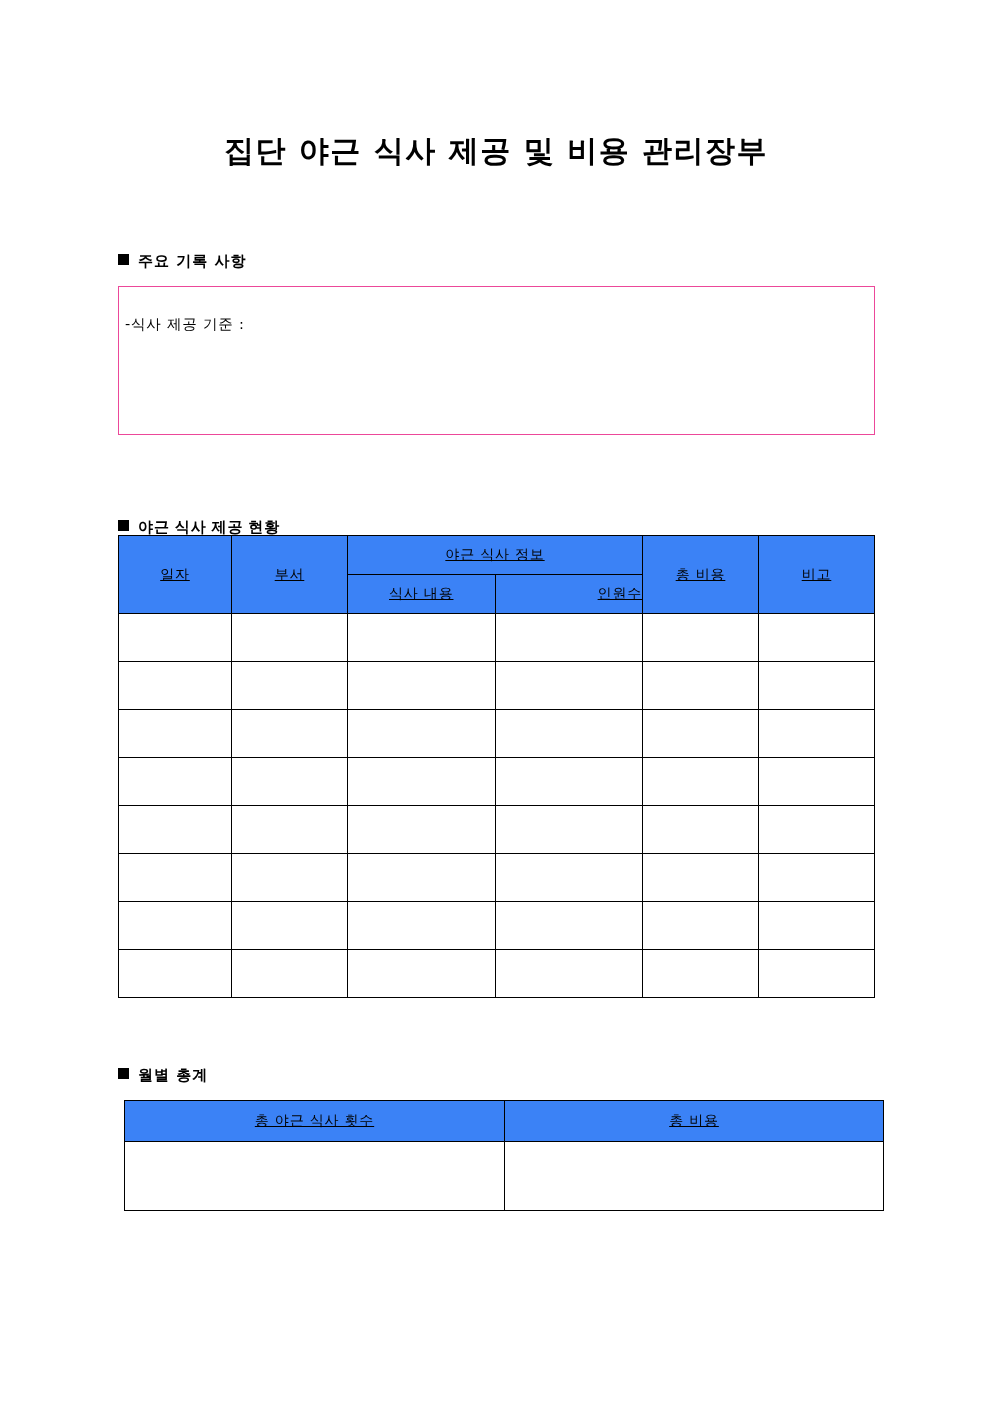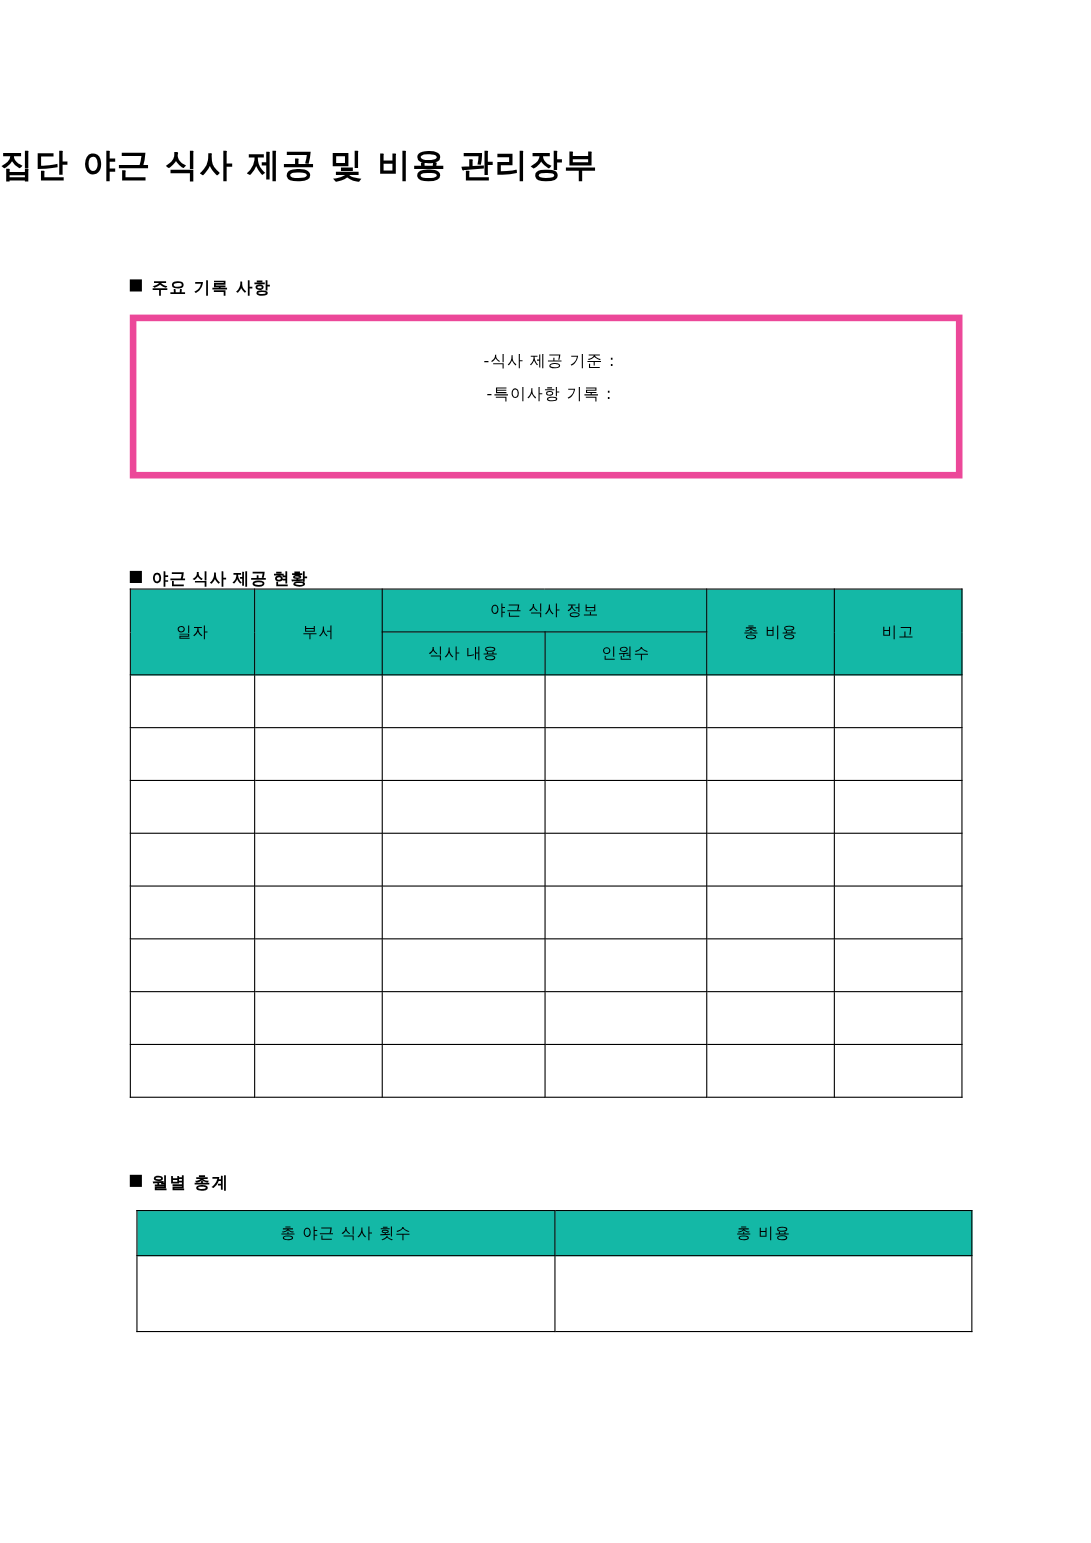--- a/index.html
+++ b/index.html
@@ -21,20 +21,21 @@
     height: 1403px;
     box-sizing: border-box;
   }
 
   
   .doc-title {
     position: absolute;
     left: 0;
     top: 133px;
     width: 992px;
+    text-align: center;
     font-size: 30px;
     font-weight: bold;
     letter-spacing: 1.5px;
     line-height: 1.2;
   }
 
   
   .section-heading {
     position: absolute;
     left: 118px;
@@ -57,23 +58,22 @@
   #heading-summary { top: 1066px; }
 
   
   .notes-box {
     position: absolute;
     left: 118px;
     top: 286px;
     width: 757px;
     height: 149px;
     box-sizing: border-box;
-    border: 6px solid #ec4899;
+    border: 1px solid #ec4899;
     padding: 22px 0 0 6px;
-    text-align: center;
   }
   .notes-line {
     font-size: 14.5px;
     letter-spacing: 0.8px;
     line-height: 30px;
     white-space: nowrap;
   }
 
   
   table.form-table {
@@ -87,33 +87,34 @@
     border: 1px solid #000000;
     padding: 0;
     font-weight: normal;
     font-size: 14px;
     letter-spacing: 0.8px;
     text-align: center;
     vertical-align: middle;
     color: #000000;
   }
   table.form-table th {
-    background: #14b8a6;
+    background: #3b82f6;
+    text-decoration: underline;
   }
 
   
   #status-table {
     left: 118px;
     top: 535px;
     width: 757px;
   }
   #status-table th.h-date   { width: 112px; }
   #status-table th.h-dept   { width: 115px; }
   #status-table th.h-menu   { width: 150px; }
-  #status-table th.h-count  { width: 150px; }
+  #status-table th.h-count  { width: 150px; text-align: right; }
   #status-table th.h-cost   { width: 115px; }
   #status-table th.h-remark { width: 115px; }
 
   #status-table tr.head-top th  { height: 38px; }
   #status-table tr.head-sub th  { height: 38px; }
   #status-table tbody td        { height: 47px; }
 
   
   #summary-table {
     left: 124px;
@@ -131,21 +132,20 @@
 <div class="page">
 
   <div class="doc-title">집단 야근 식사 제공 및 비용 관리장부</div>
 
   <div class="section-heading" id="heading-notes">
     <span class="bullet"></span><span>주요 기록 사항</span>
   </div>
 
   <div class="notes-box">
     <div class="notes-line">-식사 제공 기준 :</div>
-    <div class="notes-line">-특이사항 기록 :</div>
   </div>
 
   <div class="section-heading" id="heading-status">
     <span class="bullet"></span><span>야근 식사 제공 현황</span>
   </div>
 
   <table class="form-table" id="status-table">
     <thead>
       <tr class="head-top">
         <th class="h-date" rowspan="2">일자</th>

